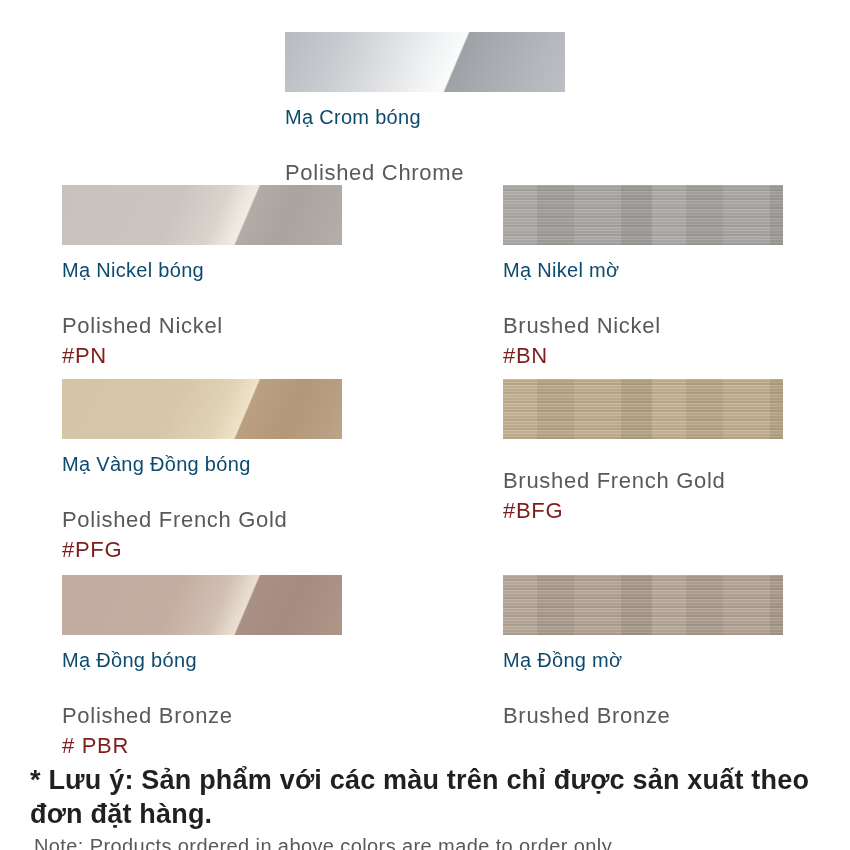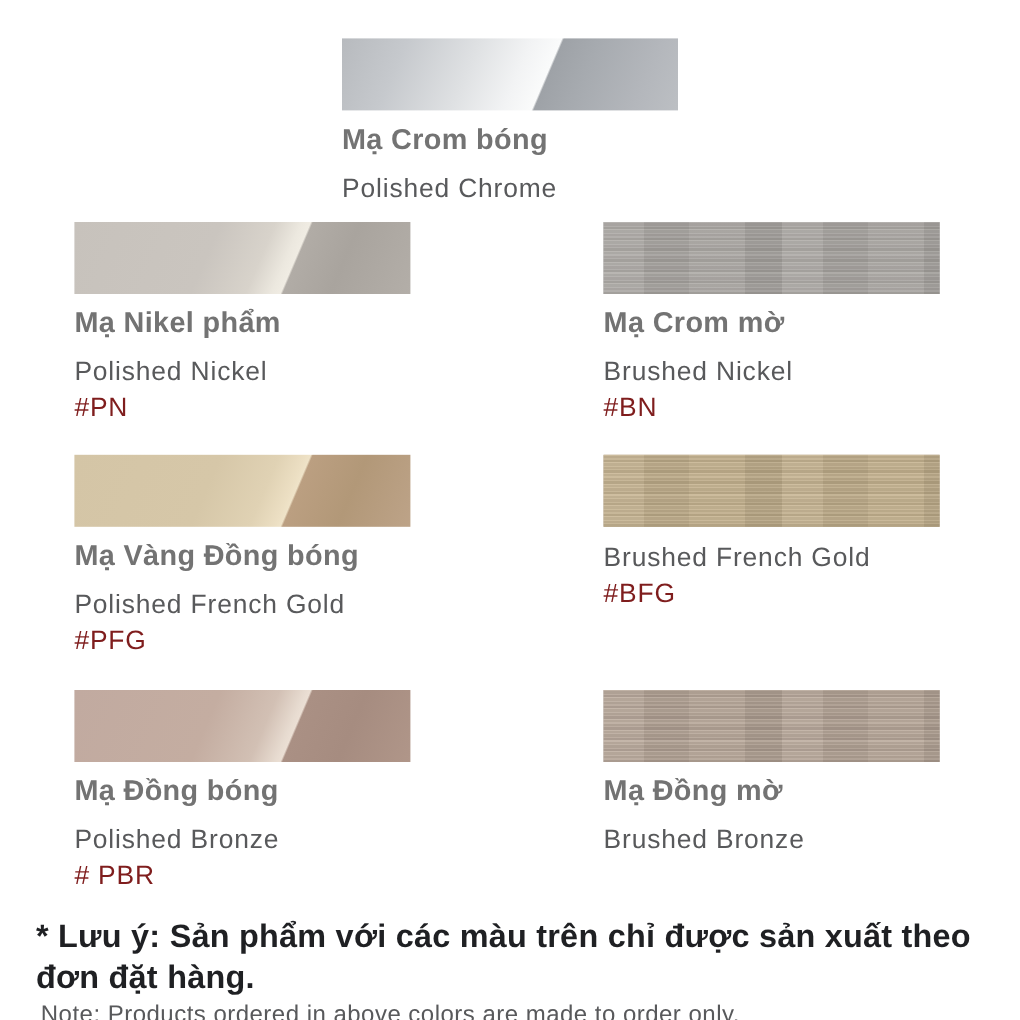--- a/index.html
+++ b/index.html
@@ -68,28 +68,28 @@
       repeating-linear-gradient(to right,
         rgba(255,255,255,0.05) 0 34px, rgba(0,0,0,0.04) 34px 71px,
         rgba(255,255,255,0.02) 71px 118px, rgba(0,0,0,0.06) 118px 149px),
       repeating-linear-gradient(to bottom,
         #bdaea1 0 1px, #ab9c8f 1px 3px, #b8a99c 3px 4px,
         #a5968a 4px 6px, #c1b2a5 6px 7px, #b0a194 7px 9px);
   }
   
   .title {
     margin: 11px 0 0 0;
-    font-size: 24px;
+    font-size: 20px;
     line-height: 28px;
-    font-weight: bold;
+    font-weight: normal;
     letter-spacing: 0.3px;
-    color: #737373;
+    color: #0c4a6e;
   }
   .subtitle {
-    margin-top: 12px;
+    margin-top: 28px;
     font-size: 22px;
     line-height: 28px;
     font-weight: normal;
     letter-spacing: 0.7px;
     color: #58595b;
   }
   .code {
     margin-top: 2px;
     font-size: 22px;
     line-height: 28px;
@@ -136,28 +136,28 @@
 <div class="page">
 
   <section class="chrome-block">
     <div class="swatch sw-chrome"></div>
     <div class="title">Mạ Crom bóng</div>
     <div class="subtitle">Polished Chrome</div>
   </section>
 
   <section class="cell c0">
     <div class="swatch sw-pn"></div>
-    <div class="title">Mạ Nikel phẩm</div>
+    <div class="title">Mạ Nickel bóng</div>
     <div class="subtitle">Polished Nickel</div>
     <div class="code">#PN</div>
   </section>
 
   <section class="cell c1">
     <div class="swatch sw-bn"></div>
-    <div class="title">Mạ Crom mờ</div>
+    <div class="title">Mạ Nikel mờ</div>
     <div class="subtitle">Brushed Nickel</div>
     <div class="code">#BN</div>
   </section>
 
   <section class="cell c2">
     <div class="swatch sw-pfg"></div>
     <div class="title">Mạ Vàng Đồng bóng</div>
     <div class="subtitle">Polished French Gold</div>
     <div class="code">#PFG</div>
   </section>

